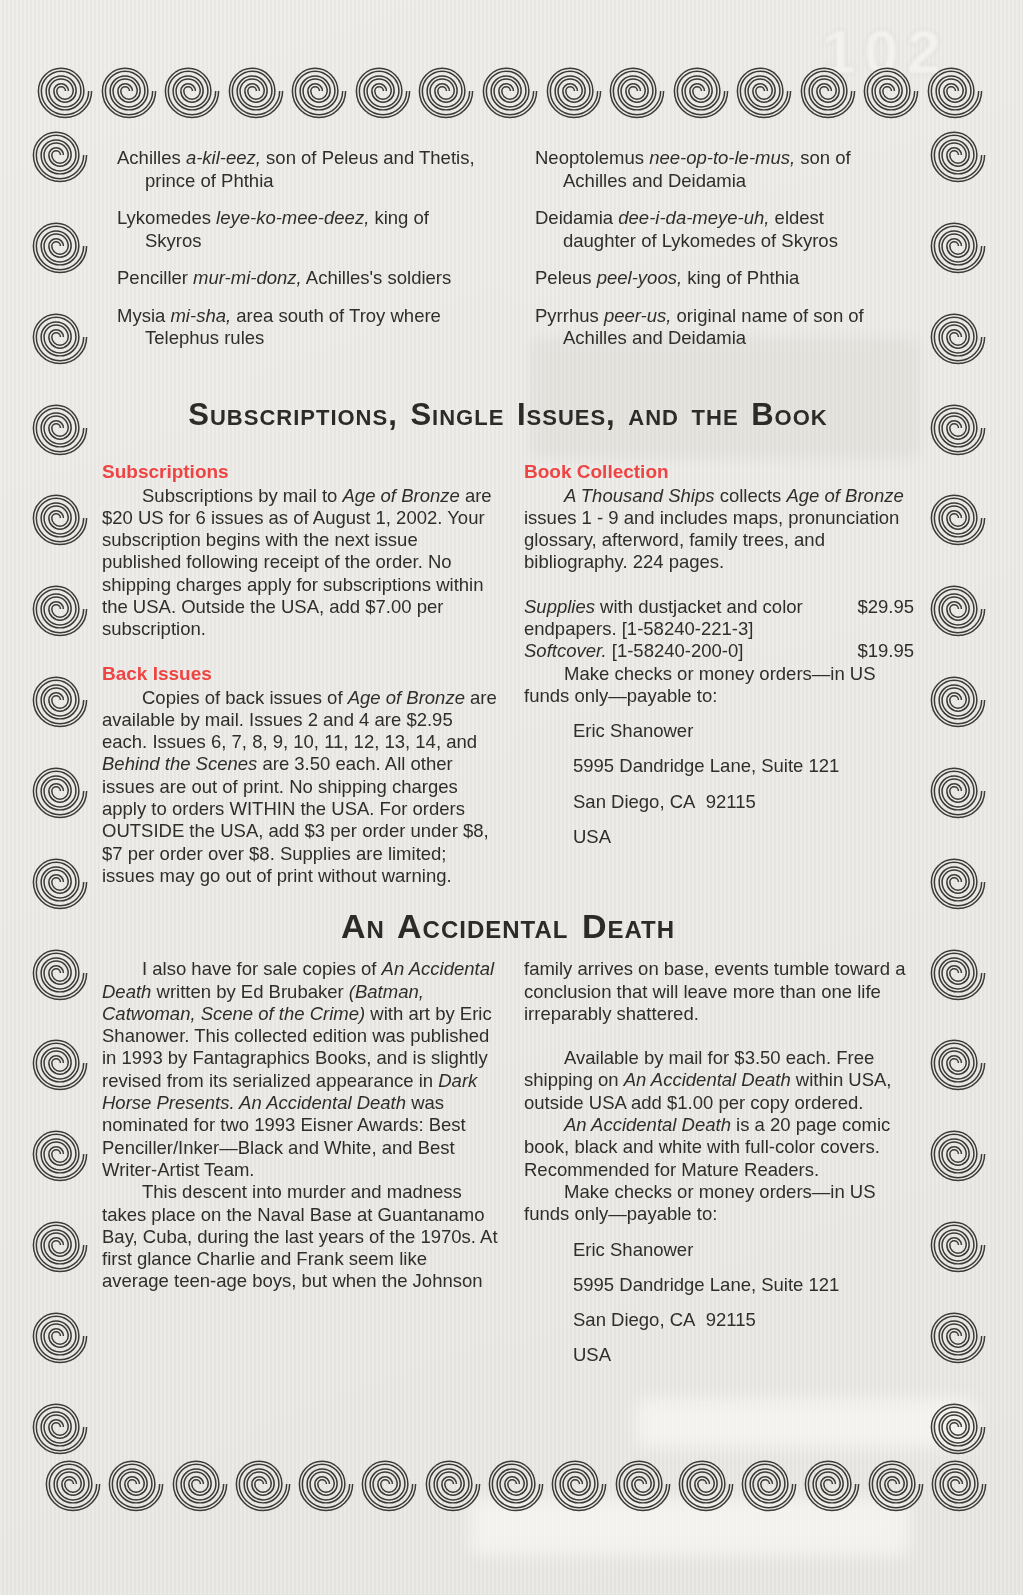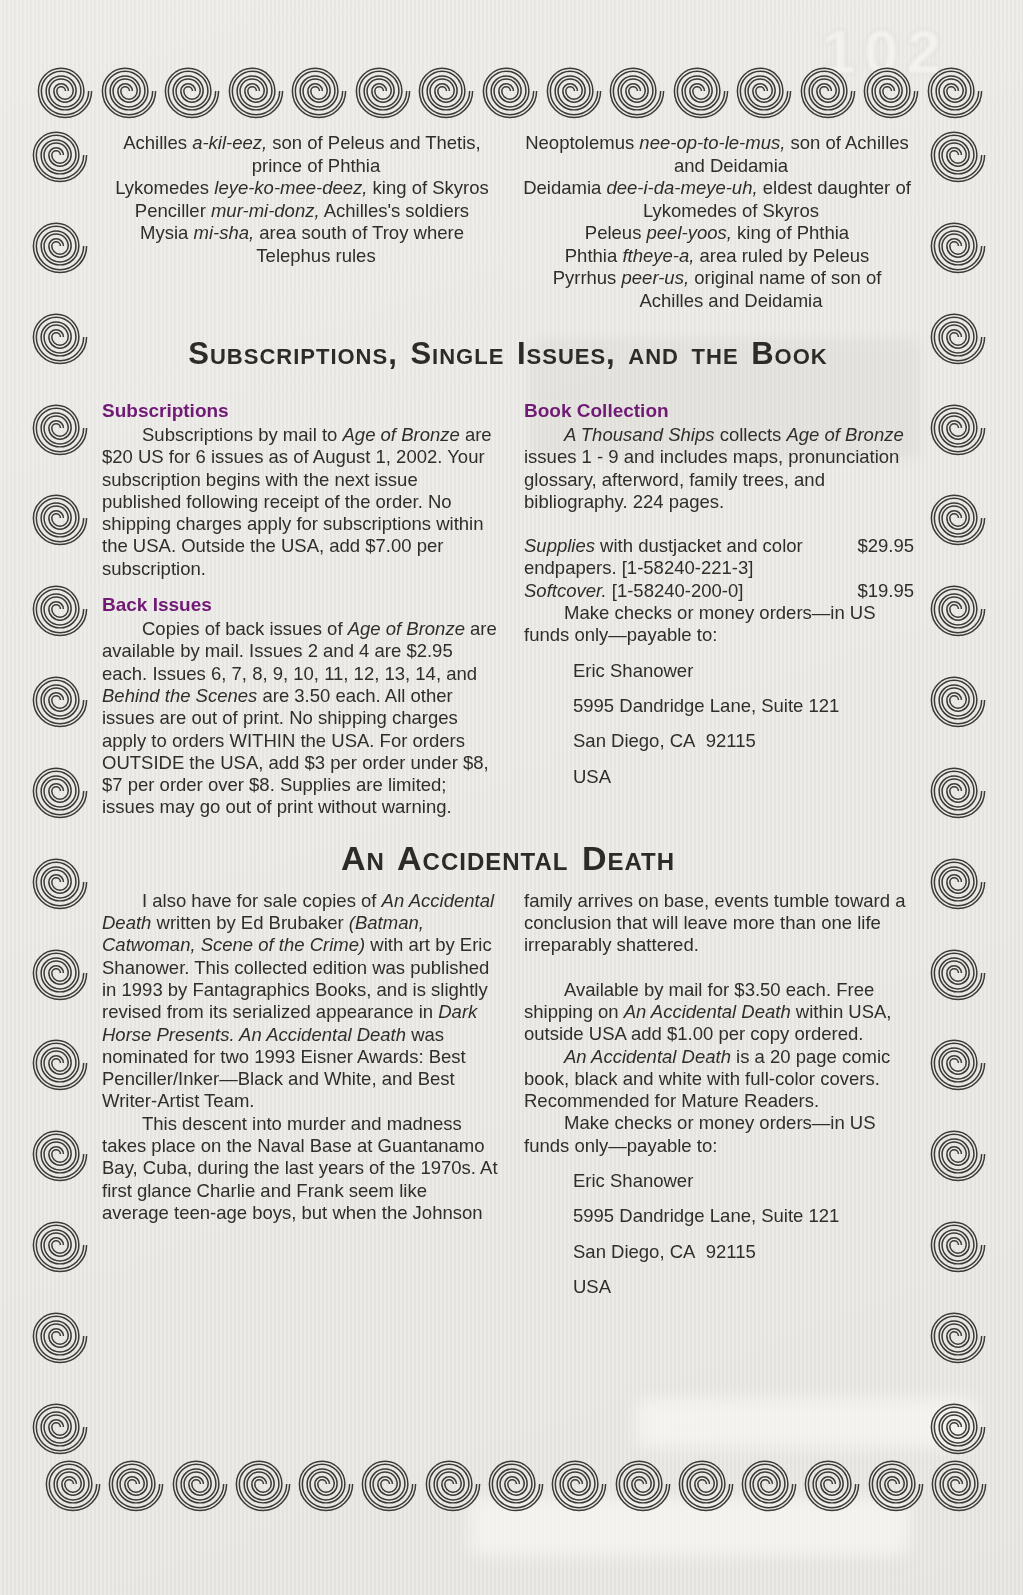--- a/index.html
+++ b/index.html
@@ -35,37 +35,37 @@
   .bleed-a { left:636px; top:1398px; width:340px; height:50px; }
   .bleed-b { left:470px; top:1498px; width:440px; height:58px; }
   .bleed-c { left:530px; top:338px;  width:390px; height:120px; background:rgba(176,174,166,.12); filter:blur(6px); }
 
   
   .content { position:absolute; left:102px; top:132px; width:812px; }
 
   .glossary { display:flex; gap:18px; }
   .g-col-l { width:400px; }
   .g-col-r { width:394px; }
-  .entry { margin:0; padding-left:28px; text-indent:-28px; font-size:18.5px; line-height:22.5px;text-align:center; }
+  .entry { margin:15px; padding-left:28px; text-indent:-28px; font-size:18.5px; line-height:22.5px; }
   .g-name { }
   .g-pron { font-style:italic; }
 
   h1.sec-title, h2.sec-title {
     text-align:center; margin:0; color:#2c2b27;
     font-variant:small-caps; font-weight:600; letter-spacing:1px; word-spacing:3px;
     font-family:"Liberation Sans", sans-serif;
   }
-  h1.sec-title { font-size:31px; margin-top:24px; }
+  h1.sec-title { font-size:31px; margin-top:32px; }
   h2.sec-title { font-size:34px; margin-top:20px; }
 
   .cols { display:flex; gap:26px; margin-top:12px; }
   .col-l { width:396px; }
   .col-r { width:390px; }
 
-  h3.sub-head { font-size:19px; margin:16px 0 2px 0; color:#701a75; }
+  h3.sub-head { font-size:19px; margin:16px 0 2px 0; color:#ef4444; }
   p.body { margin:0; font-size:18.5px; line-height:22.3px; }
   p.indent { text-indent:40px; }
   p.gap-top { margin-top:22px; }
   i { font-style:italic; }
   .pricerow { }
   .price { float:right; }
   .address { padding-left:36px; }
   .address p { margin:13px; font-size:18.5px; line-height:22.3px; }
 </style>
 </head>
@@ -331,33 +331,32 @@
     <div class="g-col-l">
       <p class="entry"><span class="g-name">Achilles</span> <span class="g-pron">a-kil-eez,</span> <span class="g-desc">son of Peleus and Thetis, prince of Phthia</span></p>
       <p class="entry"><span class="g-name">Lykomedes</span> <span class="g-pron">leye-ko-mee-deez,</span> <span class="g-desc">king of Skyros</span></p>
       <p class="entry"><span class="g-name">Penciller</span> <span class="g-pron">mur-mi-donz,</span> <span class="g-desc">Achilles's soldiers</span></p>
       <p class="entry"><span class="g-name">Mysia</span> <span class="g-pron">mi-sha,</span> <span class="g-desc">area south of Troy where Telephus rules</span></p>
     </div>
     <div class="g-col-r">
       <p class="entry"><span class="g-name">Neoptolemus</span> <span class="g-pron">nee-op-to-le-mus,</span> <span class="g-desc">son of Achilles and Deidamia</span></p>
       <p class="entry"><span class="g-name">Deidamia</span> <span class="g-pron">dee-i-da-meye-uh,</span> <span class="g-desc">eldest daughter of Lykomedes of Skyros</span></p>
       <p class="entry"><span class="g-name">Peleus</span> <span class="g-pron">peel-yoos,</span> <span class="g-desc">king of Phthia</span></p>
-      <p class="entry"><span class="g-name">Phthia</span> <span class="g-pron">ftheye-a,</span> <span class="g-desc">area ruled by Peleus</span></p>
       <p class="entry"><span class="g-name">Pyrrhus</span> <span class="g-pron">peer-us,</span> <span class="g-desc">original name of son of Achilles and Deidamia</span></p>
     </div>
   </div>
 
   <h1 class="sec-title">Subscriptions, Single Issues, and the Book</h1>
 
   <div class="cols">
     <div class="col-l">
       <h3 class="sub-head">Subscriptions</h3>
       <p class="body indent"><span>Subscriptions by mail to </span><i>Age of Bronze</i><span> are $20 US for 6 issues as of August 1, 2002. Your subscription begins with the next issue published following receipt of the order. No shipping charges apply for subscriptions within the USA. Outside the USA, add $7.00 per subscription.</span></p>
 
-      <h3 class="sub-head" style="margin-top:14px;">Back Issues</h3>
+      <h3 class="sub-head" style="margin-top:22px;">Back Issues</h3>
       <p class="body indent"><span>Copies of back issues of </span><i>Age of Bronze</i><span> are available by mail. Issues 2 and 4 are $2.95 each. Issues 6, 7, 8, 9, 10, 11, 12, 13, 14, and </span><i>Behind the Scenes</i><span> are 3.50 each. All other issues are out of print. No shipping charges apply to orders WITHIN the USA. For orders OUTSIDE the USA, add $3 per order under $8, $7 per order over $8. Supplies are limited; issues may go out of print without warning.</span></p>
     </div>
 
     <div class="col-r">
       <h3 class="sub-head">Book Collection</h3>
       <p class="body indent"><i>A Thousand Ships</i><span> collects </span><i>Age of Bronze</i><span> issues 1 - 9 and includes maps, pronunciation glossary, afterword, family trees, and bibliography. 224 pages.</span></p>
 
       <p class="body pricerow gap-top"><span class="price">$29.95</span><i>Supplies</i><span> with dustjacket and color endpapers. [1-58240-221-3]</span></p>
       <p class="body pricerow"><span class="price">$19.95</span><i>Softcover.</i><span> [1-58240-200-0]</span></p>
 

